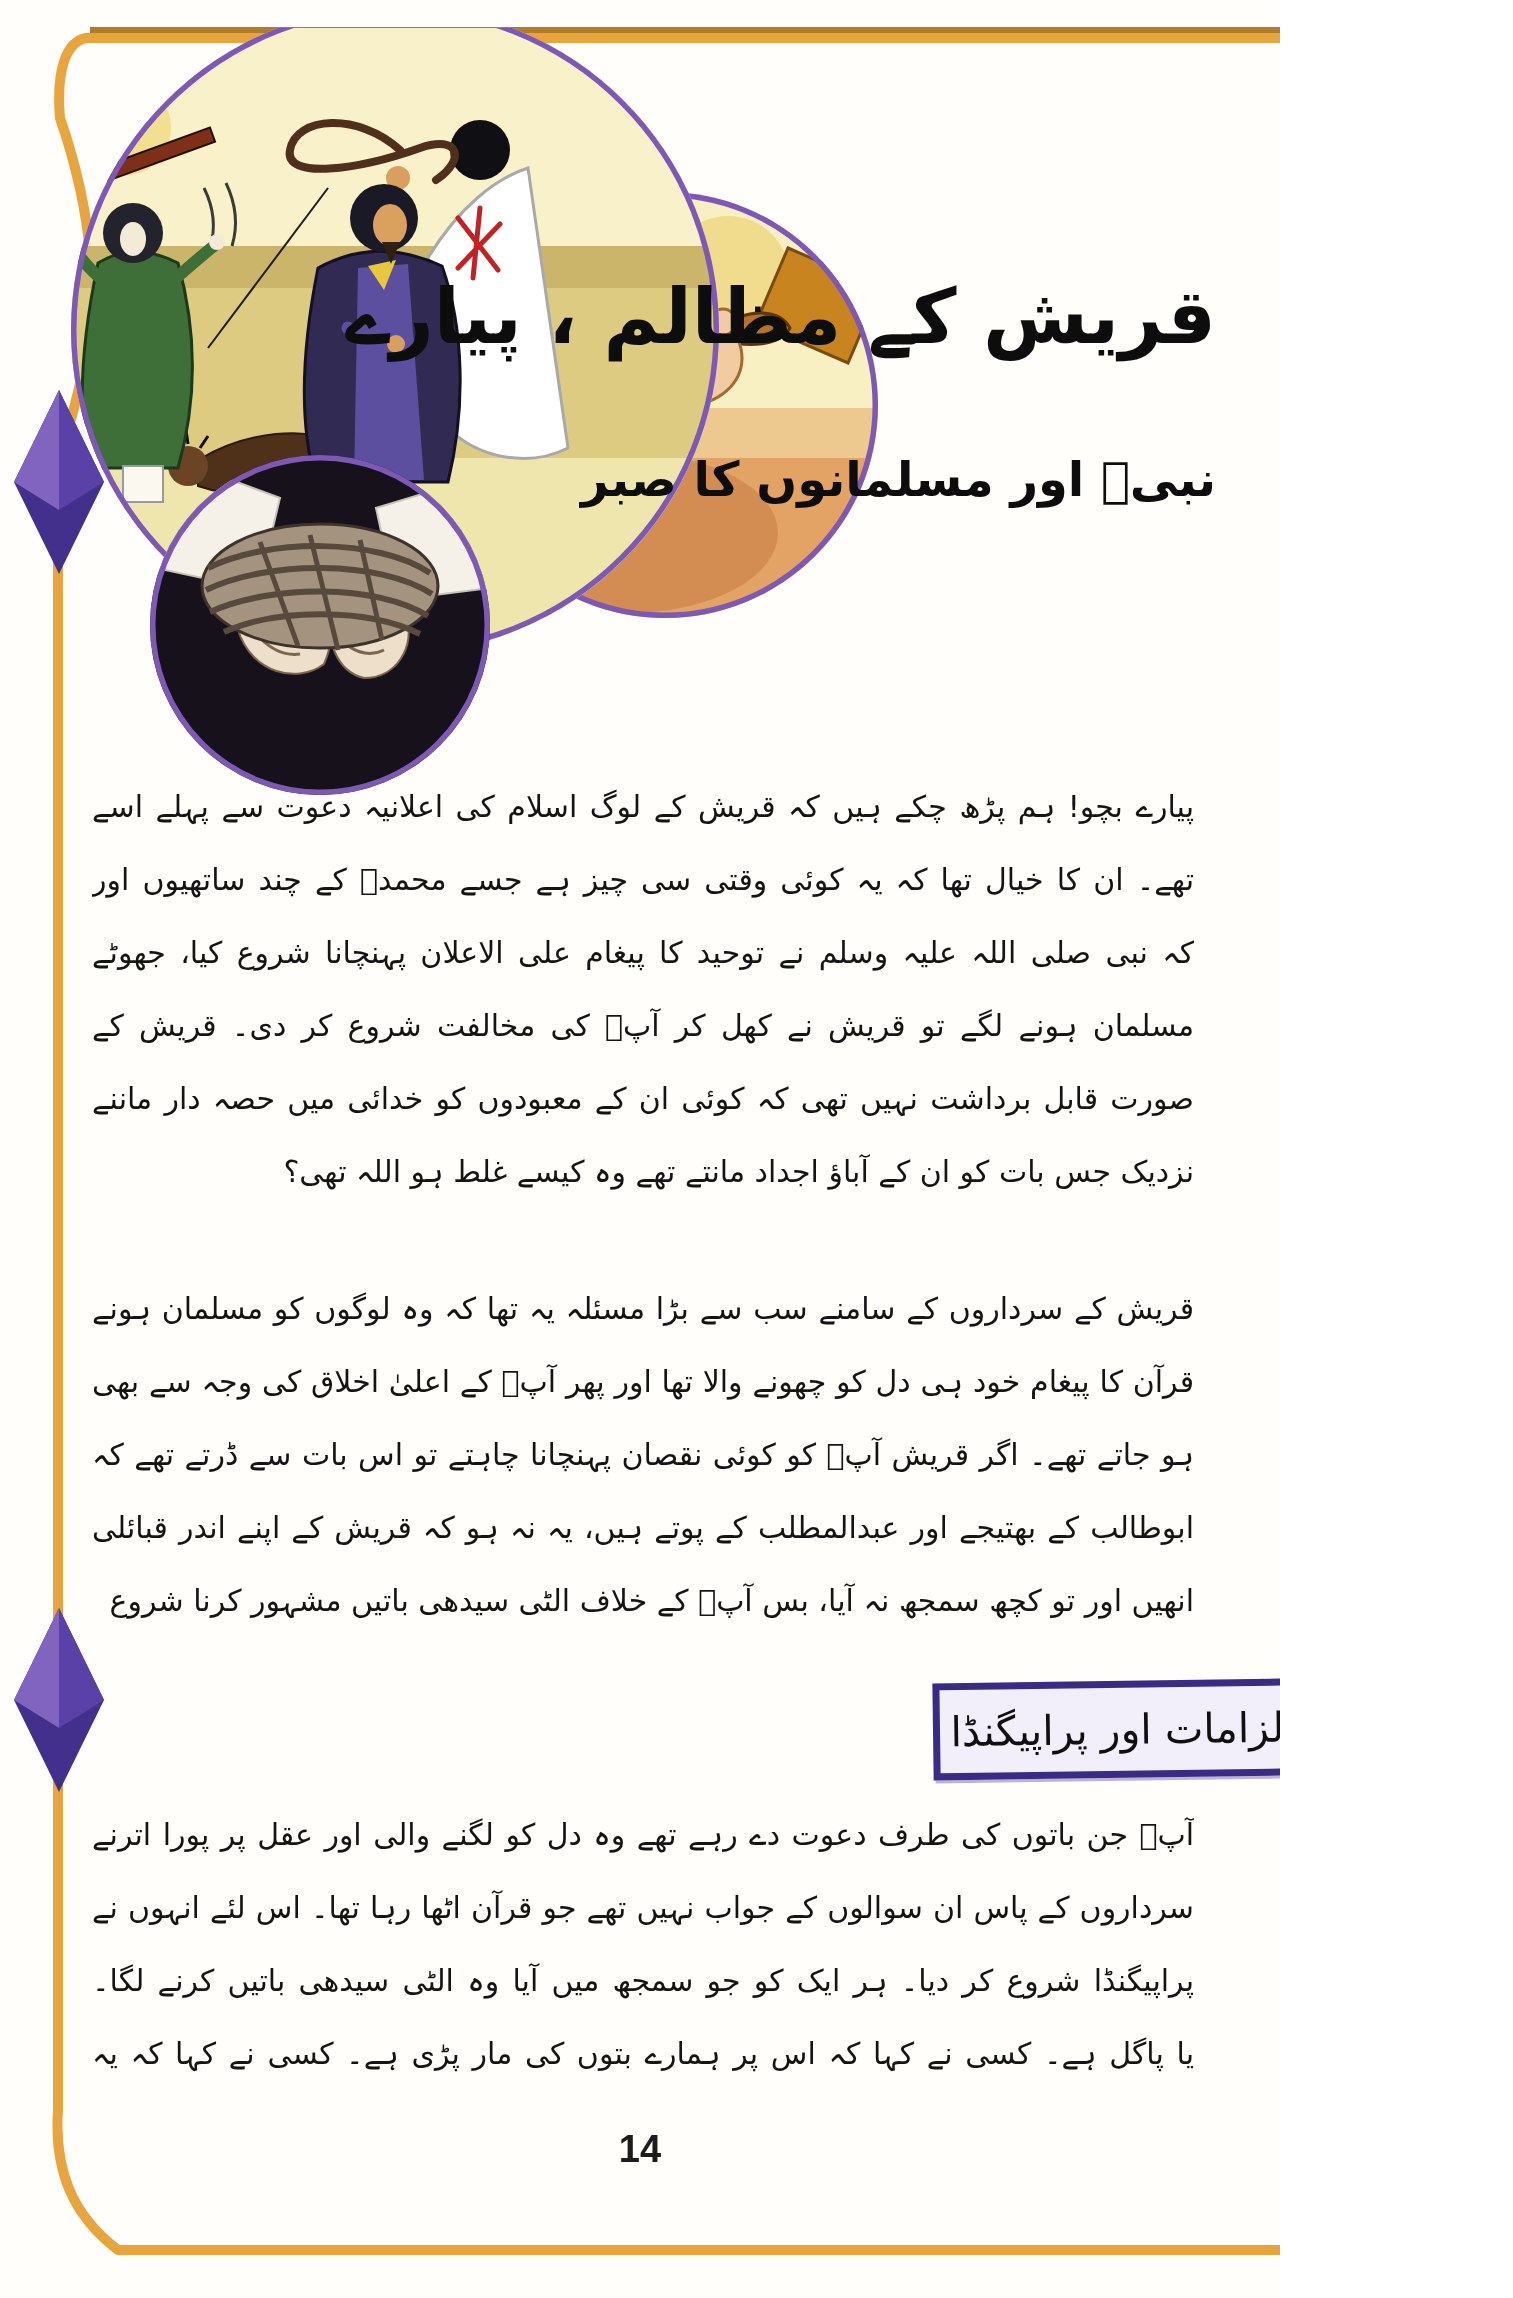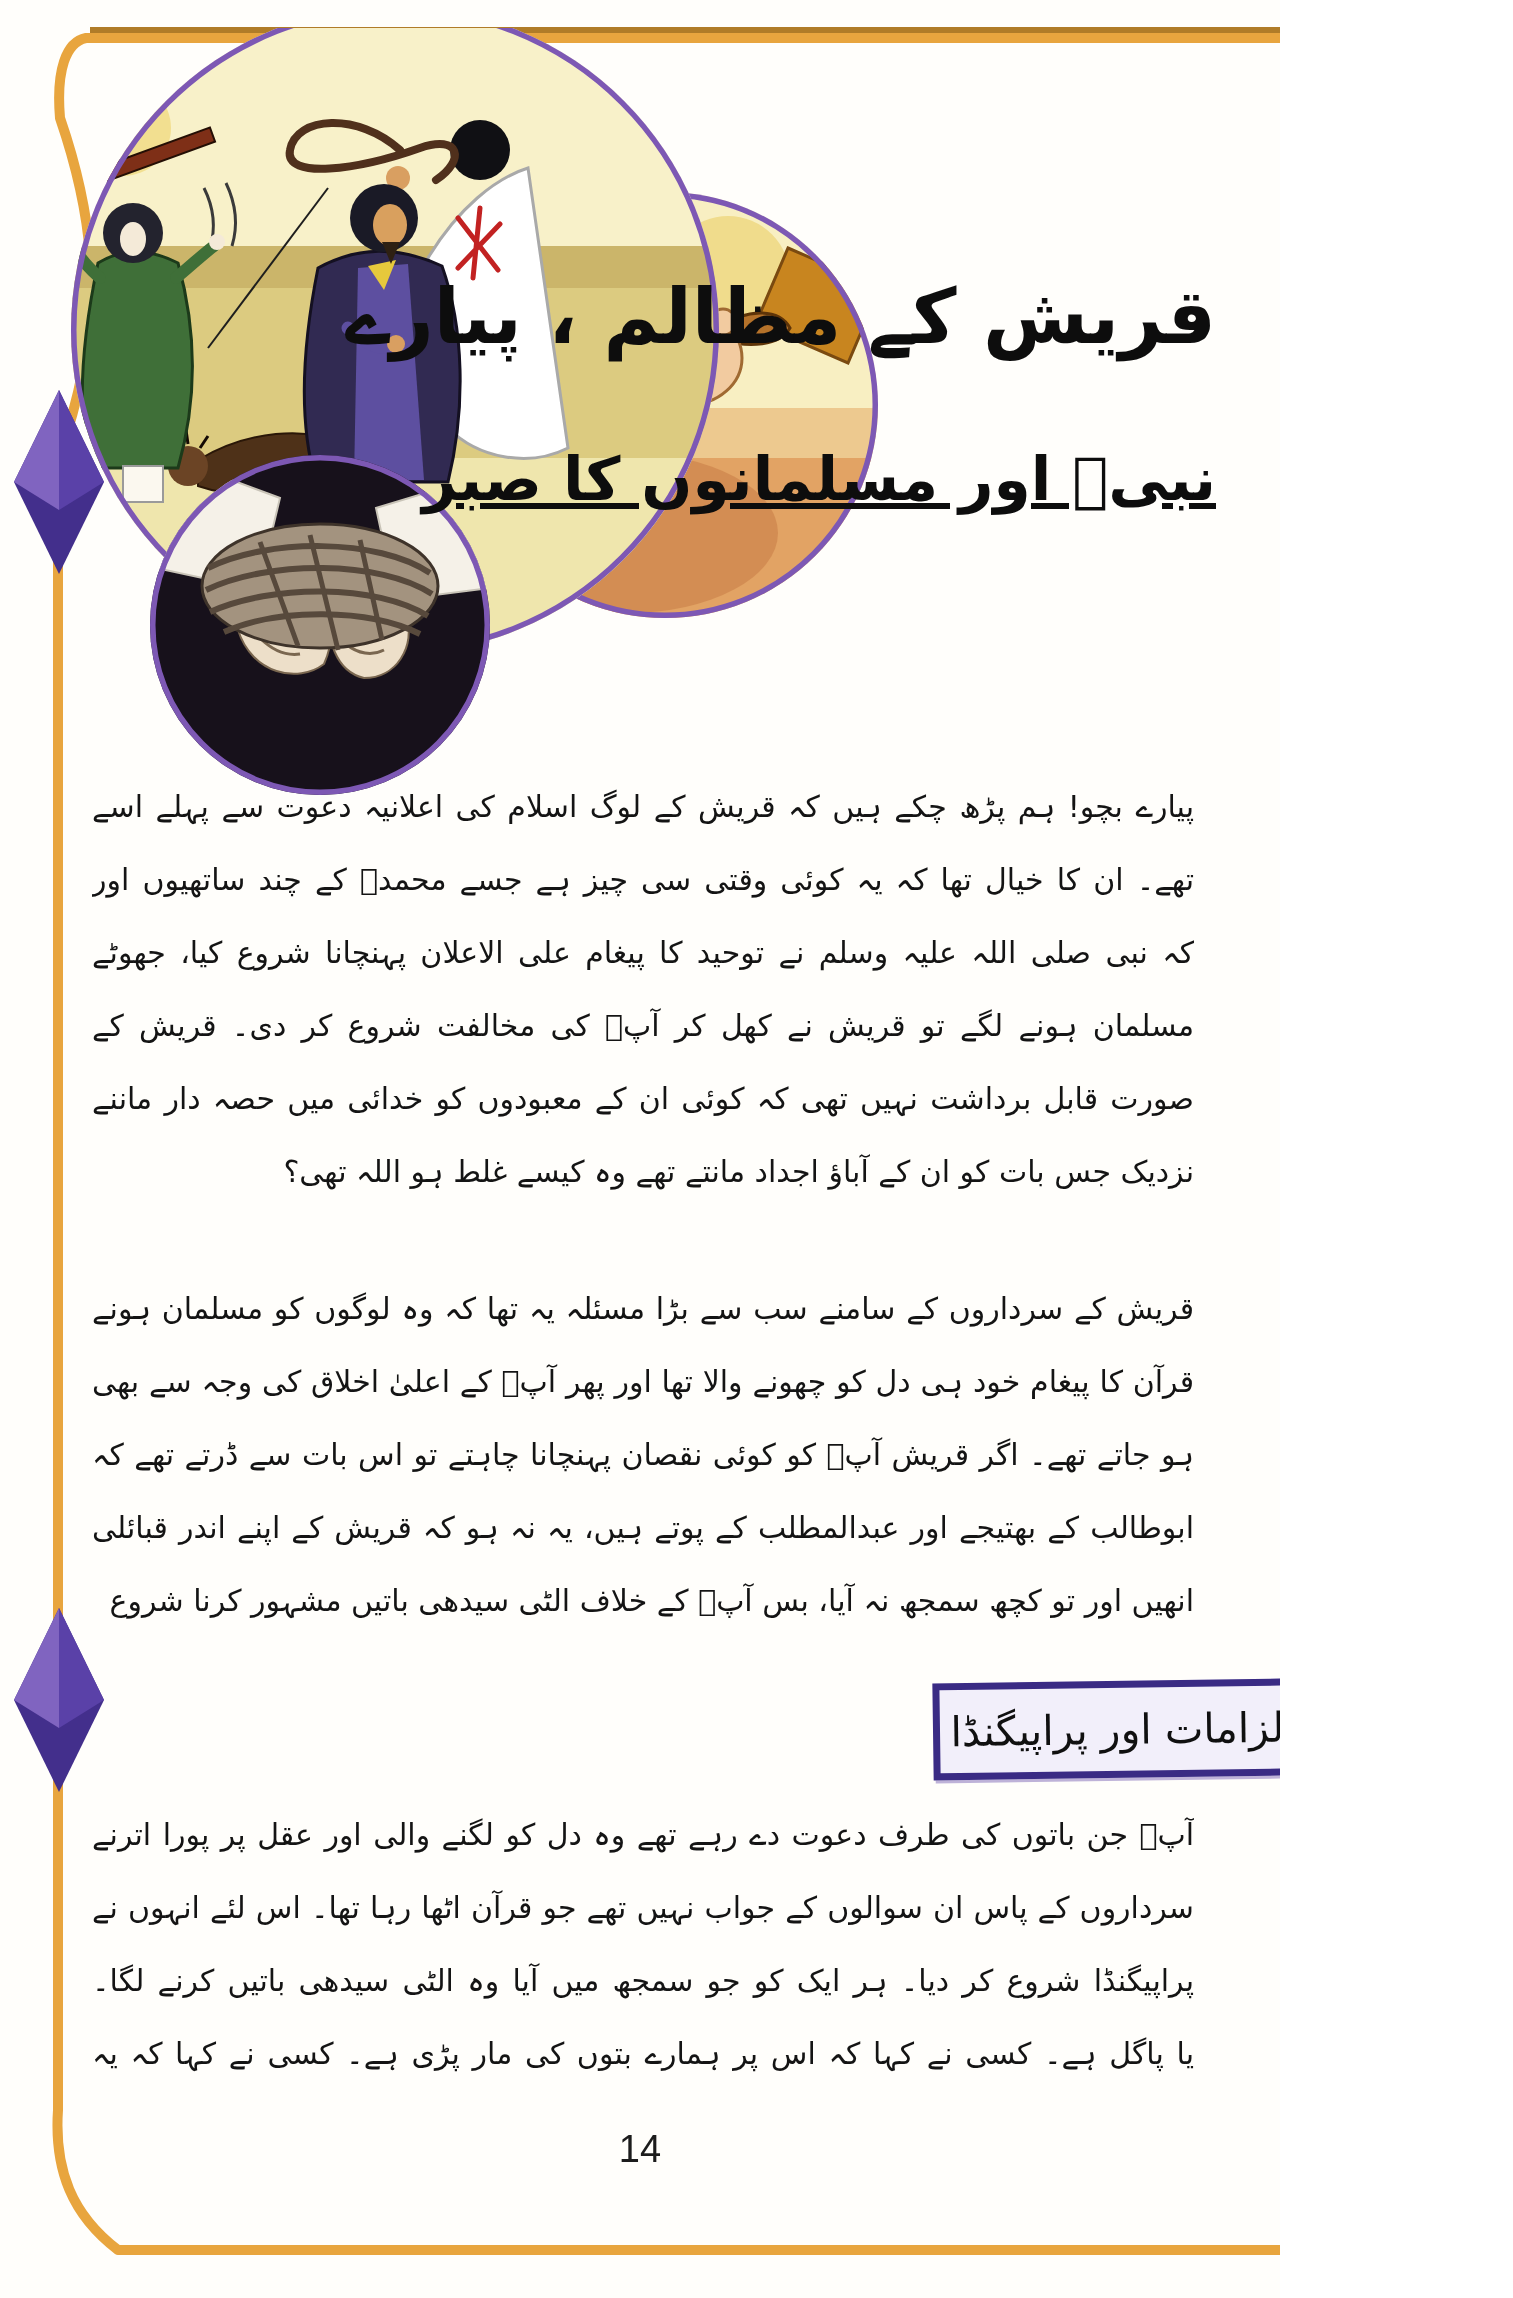--- a/index.html
+++ b/index.html
@@ -4,35 +4,35 @@
 <style>
   html,body{margin:0;padding:0;background:#ffffff;}
   .page{position:relative;width:1280px;height:2298px;background:#fffefb;overflow:hidden;
         font-family:"DejaVu Sans",sans-serif;}
   svg{display:block;}
   .frame-svg{position:absolute;left:0;top:0;}
   .illus-svg{position:absolute;left:28px;top:28px;}
   .title{position:absolute;top:236px;right:64px;width:720px;direction:rtl;text-align:right;
          color:#0d0d0d;font-weight:bold;}
   .title .t1{font-size:76px;line-height:162px;white-space:nowrap;}
-  .title .t2{font-size:60px;line-height:162px;padding-left:60px;white-space:nowrap;text-decoration:underline;}
+  .title .t2{font-size:48px;line-height:162px;padding-left:60px;white-space:nowrap;}
   .para{position:absolute;left:92px;right:86px;color:#141414;}
   .para .line{direction:rtl;font-size:30px;height:73px;line-height:73px;
               text-align:justify;text-align-last:justify;overflow:hidden;}
   .para .line.short{text-align:right;text-align-last:right;}
   .p1{top:770px;}
   .p2{top:1272px;}
   .p3{top:1798px;}
   .heading-box{position:absolute;left:933px;top:1680px;width:494px;height:97px;
                box-sizing:border-box;background:#f2effa;border:7px solid #3a2b84;
                transform:rotate(-0.8deg);display:flex;align-items:center;justify-content:center;
                box-shadow:2px 3px 0 #beb2d8;}
   .heading-box .ht{direction:rtl;font-size:41px;color:#101010;font-weight:500;white-space:nowrap;}
   .pagenum{position:absolute;top:2128px;left:0;width:100%;text-align:center;
-           font-family:"Liberation Sans",sans-serif;font-size:38px;color:#1c1c1c;}
+           font-family:"Liberation Sans",sans-serif;font-size:38px;color:#1c1c1c;font-weight:bold;}
 </style>
 </head>
 <body>
 
 <div class="page">
 
   <svg class="frame-svg" width="1513" height="2298" viewBox="0 0 1513 2298">
     <path d="M 86 38 L 1400 38 C 1444 42 1456 70 1452 118 C 1410 240 1410 335 1454 460
              L 1454 2110 C 1458 2170 1440 2215 1392 2250 L 118 2250
              C 72 2215 54 2170 58 2110 L 58 460 C 102 335 102 240 60 118

